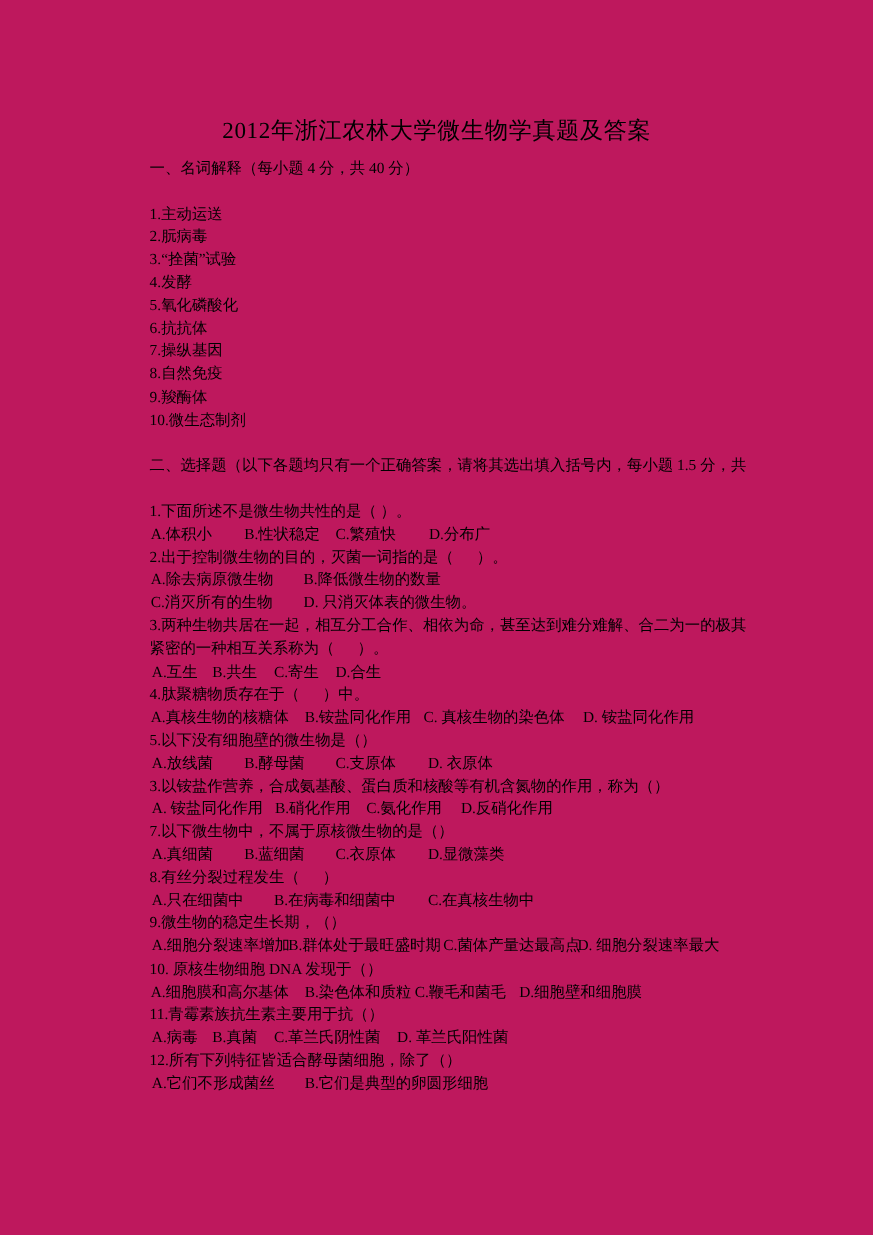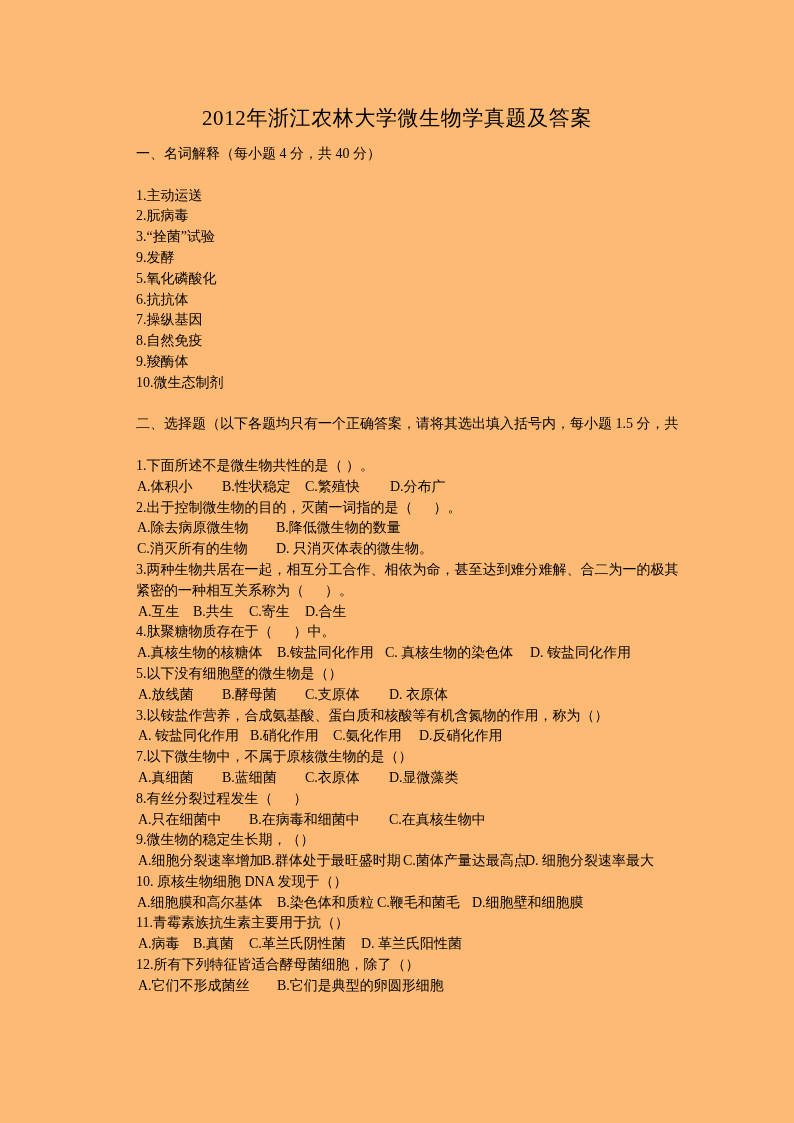--- a/index.html
+++ b/index.html
@@ -1,20 +1,20 @@
 <!DOCTYPE html>
 <html><head>
 <meta charset="utf-8">
 <style>
   html, body { margin: 0; padding: 0; background: #ffffff; }
   .page {
     position: relative;
     width: 794px;
     height: 1123px;
-    background: #fdba74;
+    background: #be185d;
     color: #000000;
     font-family: "Liberation Serif", "DejaVu Serif", serif;
     overflow: hidden;
   }
   .title {
     position: absolute;
     top: 102px;
     left: 0;
     width: 794px;
     height: 32px;
@@ -60,21 +60,21 @@
     <div class="line">
         <span class="t">1.主动运送</span>
       </div>
     <div class="line">
         <span class="t">2.朊病毒</span>
       </div>
     <div class="line">
         <span class="t">3.“拴菌”试验</span>
       </div>
     <div class="line">
-        <span class="t">9.发酵</span>
+        <span class="t">4.发酵</span>
       </div>
     <div class="line">
         <span class="t">5.氧化磷酸化</span>
       </div>
     <div class="line">
         <span class="t">6.抗抗体</span>
       </div>
     <div class="line">
         <span class="t">7.操纵基因</span>
       </div>

